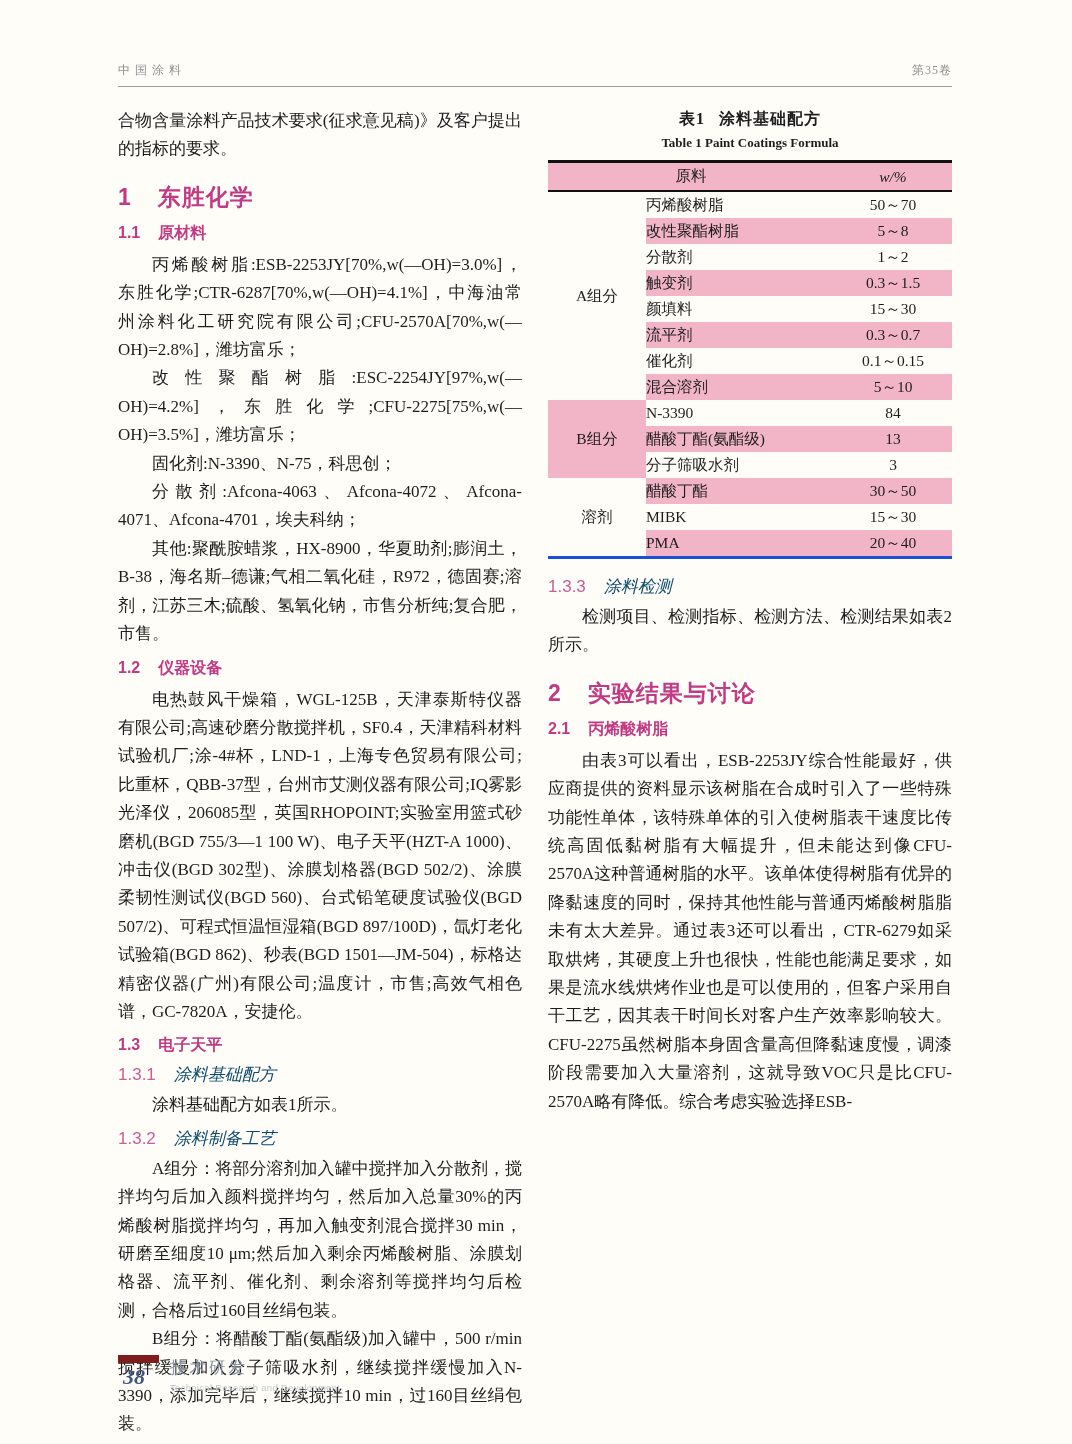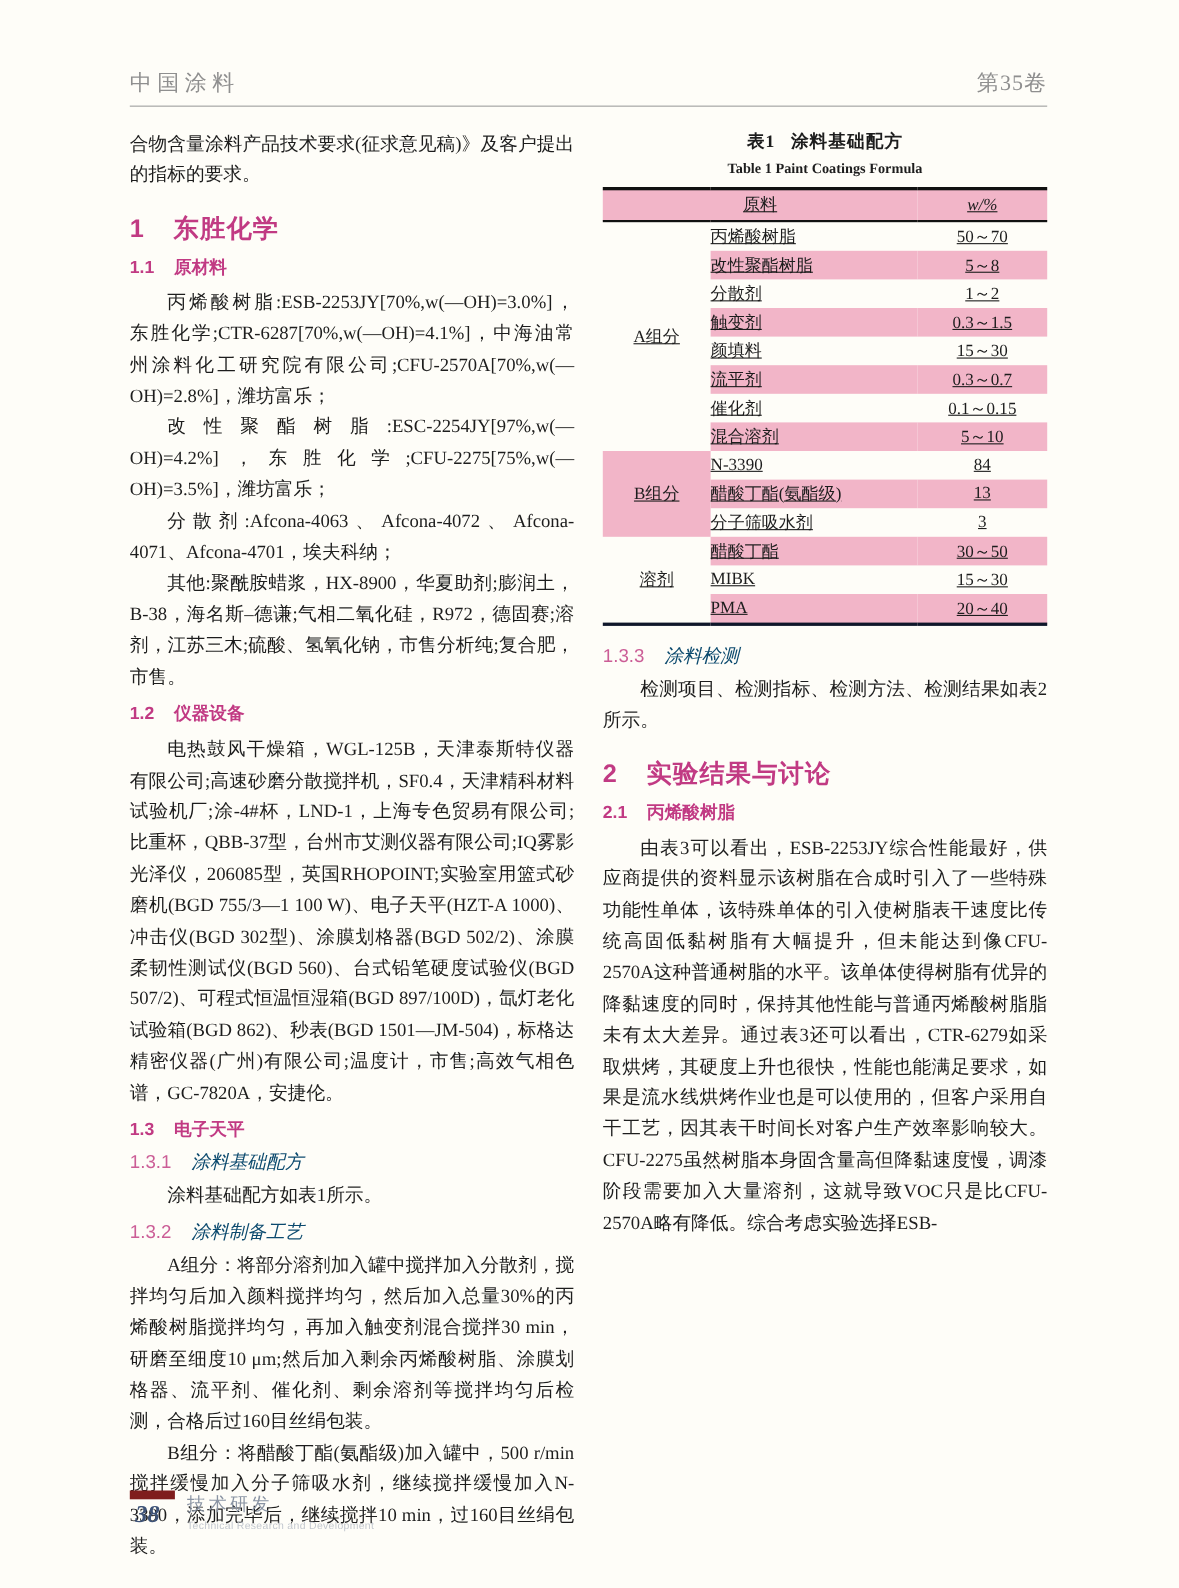--- a/index.html
+++ b/index.html
@@ -5,21 +5,21 @@
   html,body { margin:0; padding:0; background:#e8e8e8; }
   .page {
     position:relative; width:1072px; height:1444px; margin:0 auto;
     background:#fefdf8; box-sizing:border-box;
     padding:62px 120px 0 118px;
     font-family:"Liberation Serif","DejaVu Serif",serif;
     color:#1d1d1d; overflow:hidden;
   }
   
   .page-header { display:flex; justify-content:space-between; align-items:flex-end;
-    color:#8f8f8f; font-size:20px; padding-bottom:7px; border-bottom:1px solid #9e9e9e; }
+    color:#8f8f8f; font-size:12px; padding-bottom:7px; border-bottom:1px solid #9e9e9e; }
   .journal-name { letter-spacing:5px; }
   .volume-label { letter-spacing:1px; }
 
   .columns { display:flex; gap:26px; margin-top:20px; }
   .col { width:404px; }
 
   p.body { font-size:17px; line-height:28.4px; text-align:justify; margin:0; text-indent:2em; }
   p.body.noindent { text-indent:0; }
 
   .h1 { font-family:"Liberation Sans","DejaVu Sans",sans-serif; color:#c13a83;
@@ -30,21 +30,21 @@
   .h2 .hnum { margin-right:18px; }
   .h3 { font-size:17px; font-weight:normal; margin:7px 0 5px; }
   .h3 .hnum { font-family:"Liberation Sans","DejaVu Sans",sans-serif; color:#cb5d96; }
   .h3 .htitle { color:#0c4a6e; margin-left:18px;font-style:italic; }
 
   
   .tbl-title-zh { text-align:center; font-weight:bold; font-size:16px; margin-top:2px; letter-spacing:1px; }
   .tbl-title-zh .tno { margin-right:14px; }
   .tbl-title-en { text-align:center; font-weight:bold; font-size:13px; margin:5px 0 9px; }
   table.formula { width:100%; border-collapse:collapse; border-top:3px solid #111;
-    border-bottom:3px solid #0f172a; font-size:15.5px; table-layout:fixed;text-decoration:underline; }
+    border-bottom:3px solid #1d4ed8; font-size:15.5px; table-layout:fixed; }
   table.formula th { font-weight:normal; height:25px; border-bottom:2px solid #111; }
   table.formula td { height:26px; padding:0; }
   table.formula .grp-col { width:98px; }
   table.formula .val-col { width:118px; }
   td.grp { text-align:center; }
   td.mat { text-align:left; padding-left:20px; }
   td.val { text-align:center; }
   th.val-h { font-style:italic; font-family:"Liberation Serif",serif; }
   .pinkbg { background:#f2b5c8; }
 
@@ -79,20 +79,21 @@
 
       <div class="h1">
         <span class="hnum">1</span><span>东胜化学</span>
       </div>
 
       <div class="h2">
         <span class="hnum">1.1</span><span>原材料</span>
       </div>
       <p class="body">丙烯酸树脂:ESB-2253JY[70%,w(—OH)=3.0%]，东胜化学;CTR-6287[70%,w(—OH)=4.1%]，中海油常州涂料化工研究院有限公司;CFU-2570A[70%,w(—OH)=2.8%]，潍坊富乐；</p>
       <p class="body">改性聚酯树脂:ESC-2254JY[97%,w(—OH)=4.2%]，东胜化学;CFU-2275[75%,w(—OH)=3.5%]，潍坊富乐；</p>
+      <p class="body">固化剂:N-3390、N-75，科思创；</p>
       <p class="body">分散剂:Afcona-4063、Afcona-4072、Afcona- 4071、Afcona-4701，埃夫科纳；</p>
       <p class="body">其他:聚酰胺蜡浆，HX-8900，华夏助剂;膨润土，B-38，海名斯–德谦;气相二氧化硅，R972，德固赛;溶剂，江苏三木;硫酸、氢氧化钠，市售分析纯;复合肥，市售。</p>
 
       <div class="h2">
         <span class="hnum">1.2</span><span>仪器设备</span>
       </div>
       <p class="body">电热鼓风干燥箱，WGL-125B，天津泰斯特仪器有限公司;高速砂磨分散搅拌机，SF0.4，天津精科材料试验机厂;涂-4#杯，LND-1，上海专色贸易有限公司;比重杯，QBB-37型，台州市艾测仪器有限公司;IQ雾影光泽仪，206085型，英国RHOPOINT;实验室用篮式砂磨机(BGD 755/3—1 100 W)、电子天平(HZT-A 1000)、冲击仪(BGD 302型)、涂膜划格器(BGD 502/2)、涂膜柔韧性测试仪(BGD 560)、台式铅笔硬度试验仪(BGD 507/2)、可程式恒温恒湿箱(BGD 897/100D)，氙灯老化试验箱(BGD 862)、秒表(BGD 1501—JM-504)，标格达精密仪器(广州)有限公司;温度计，市售;高效气相色谱，GC-7820A，安捷伦。</p>
 
       <div class="h2">
         <span class="hnum">1.3</span><span>电子天平</span>

